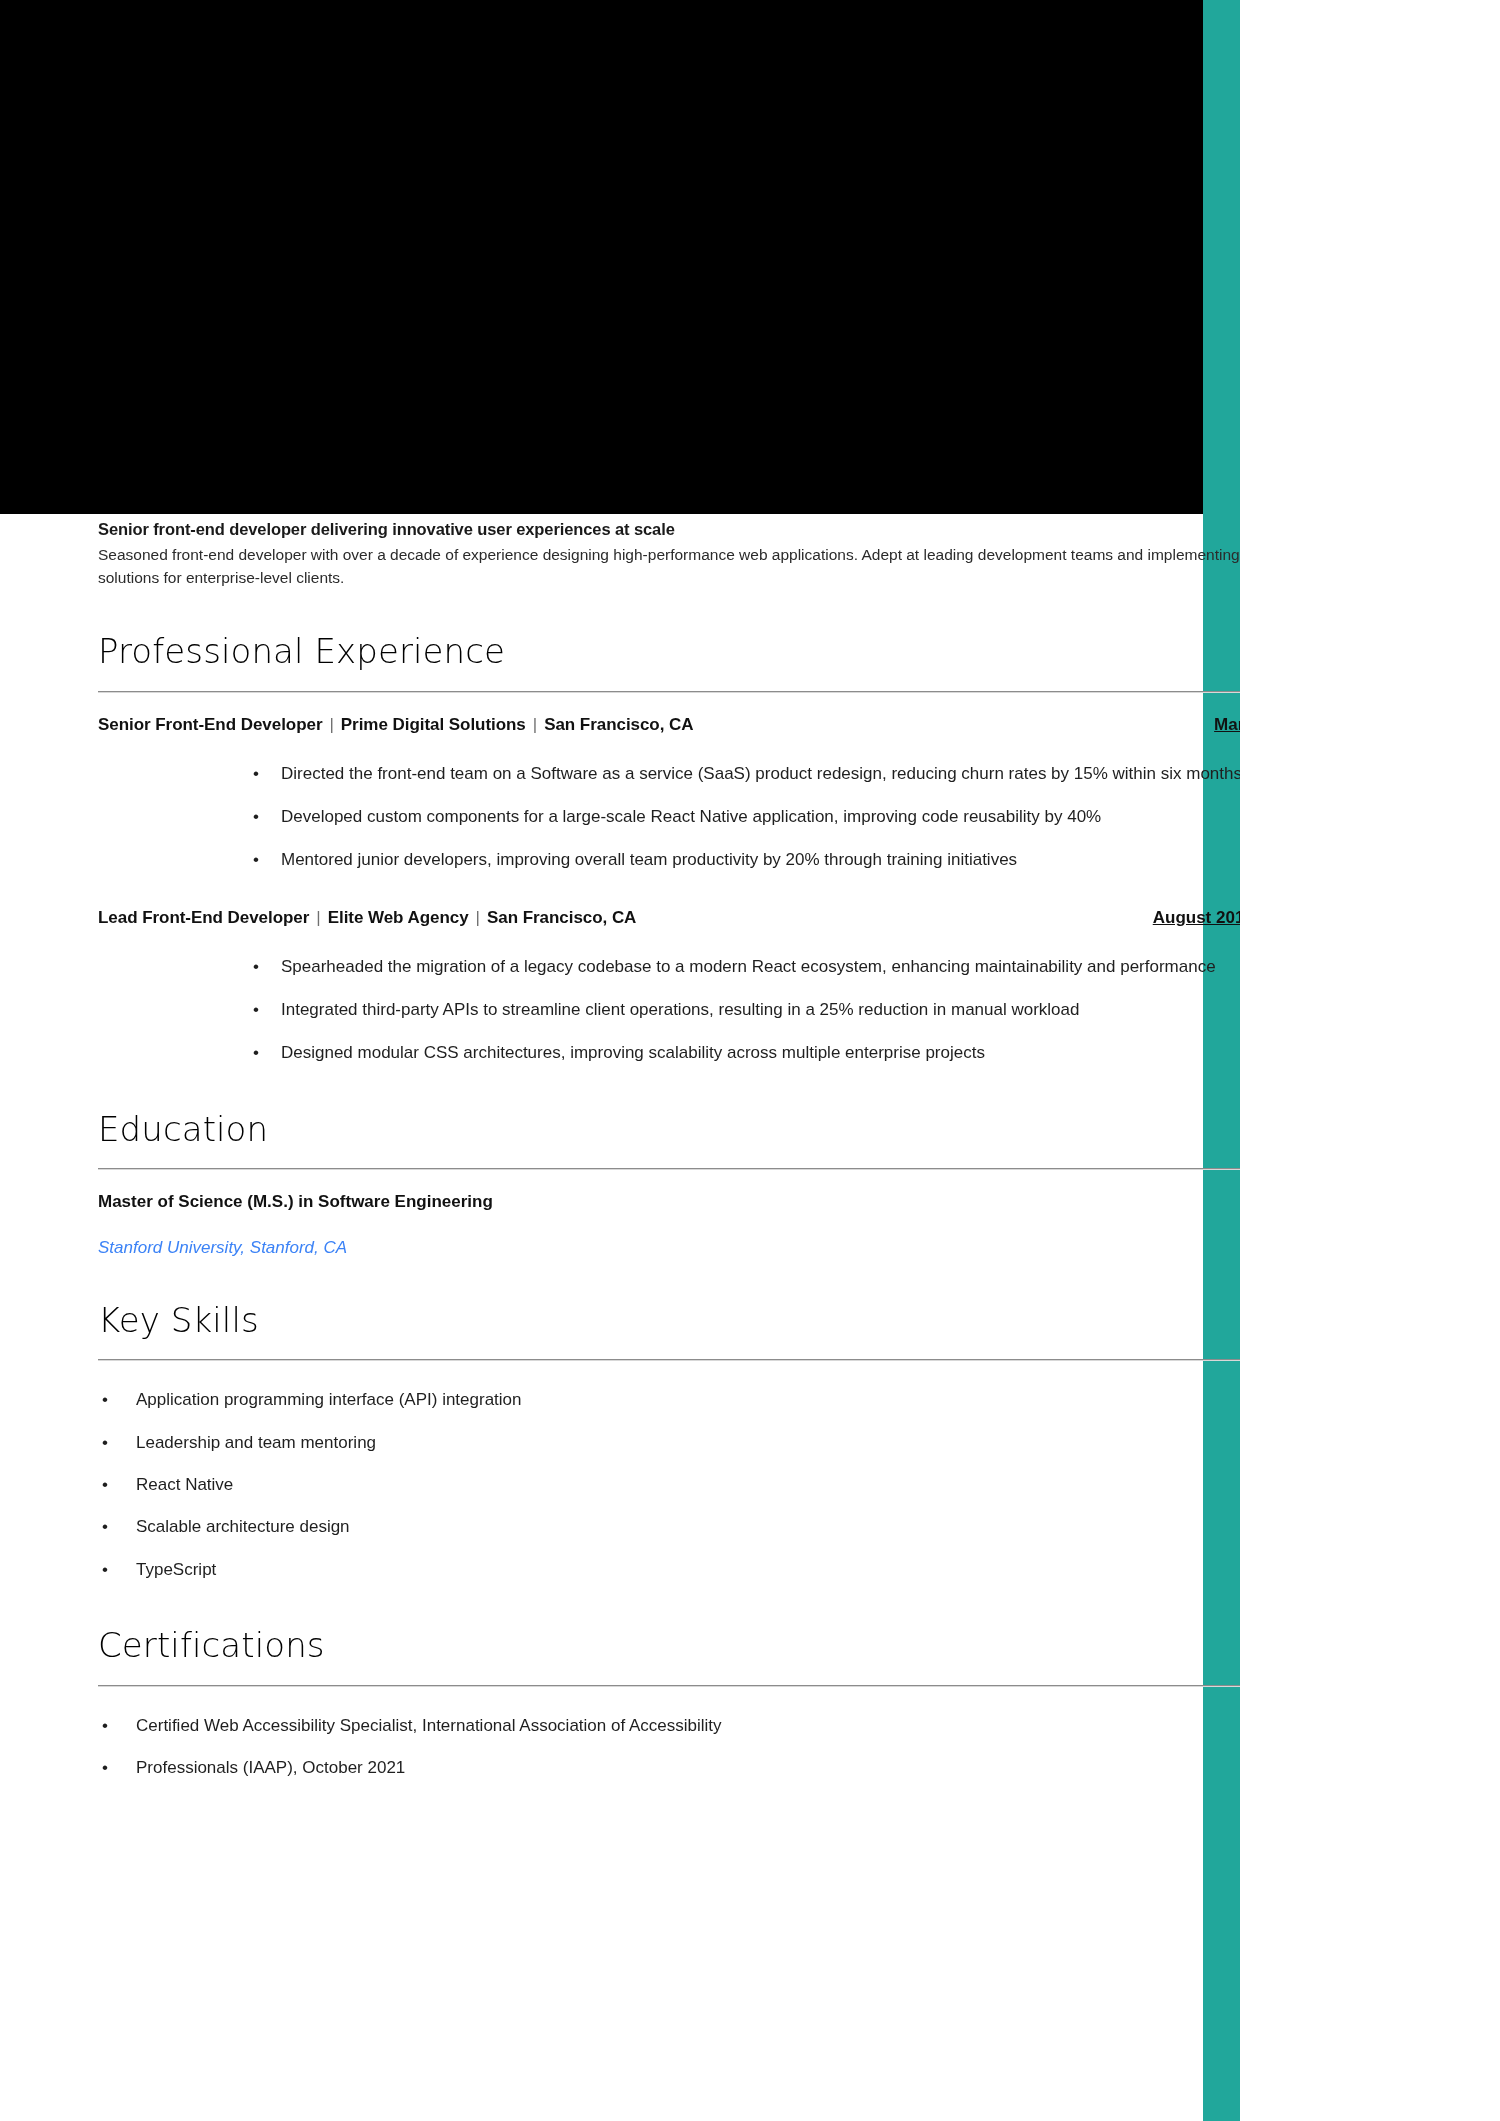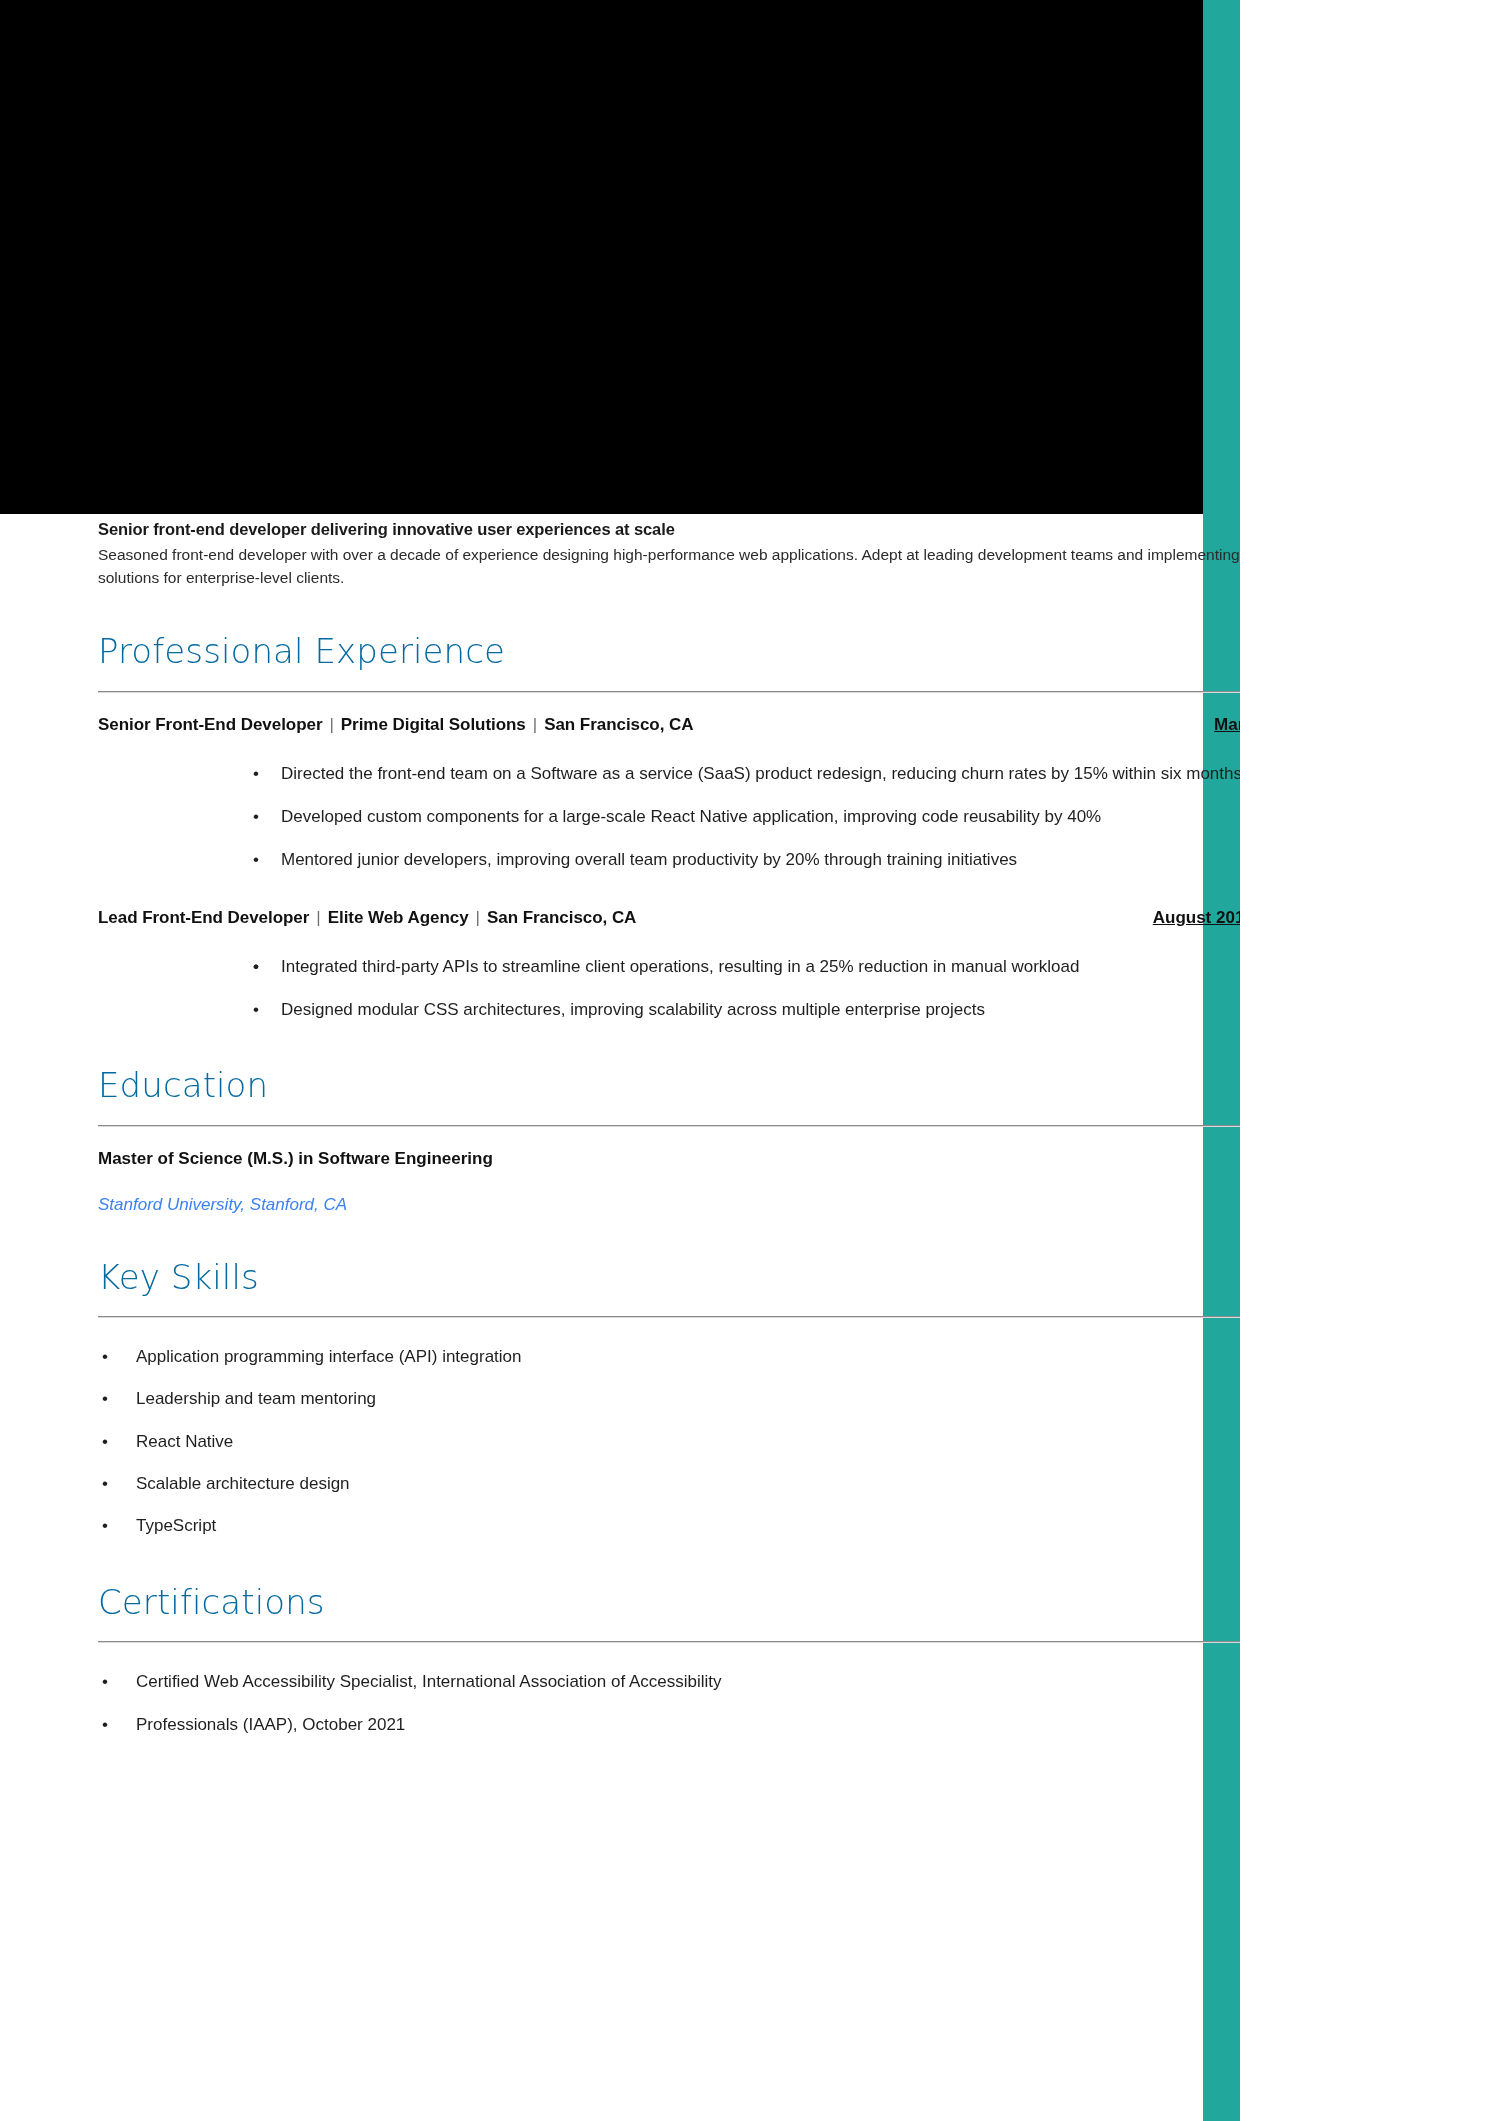--- a/index.html
+++ b/index.html
@@ -60,21 +60,21 @@
     max-width: 1248px;
   }
   
   .section {
     margin-top: 44px;
   }
   .section-title {
     font-family: "DejaVu Sans", sans-serif;
     font-size: 34px;
     font-weight: 300;
-    color: #0369a1;
+    color: #000000;
     line-height: 1.1;
     letter-spacing: 0.1px;
     margin: 0 0 20px 0;
   }
   .rule {
     height: 0;
     border-top: 1px solid #8c8c8c;
     border-bottom: 1px solid #d8d8d8;
     margin: 0 0 22px 0;
   }
@@ -208,20 +208,21 @@
       <div class="entry-block">
         <div class="entry-head">
           <div class="entry-title">
             <span>Lead Front-End Developer</span><span class="sep">|</span><span>Elite Web Agency</span><span class="sep">|</span><span>San Francisco, CA</span>
           </div>
           <div class="entry-date">August 2013 – February 2017</div>
         </div>
         <ul class="bullets indented">
           <li>
             <span class="dot">•</span>
+            <span>Spearheaded the migration of a legacy codebase to a modern React ecosystem, enhancing maintainability and performance</span>
           </li>
           <li>
             <span class="dot">•</span>
             <span>Integrated third-party APIs to streamline client operations, resulting in a 25% reduction in manual workload</span>
           </li>
           <li>
             <span class="dot">•</span>
             <span>Designed modular CSS architectures, improving scalability across multiple enterprise projects</span>
           </li>
         </ul>

